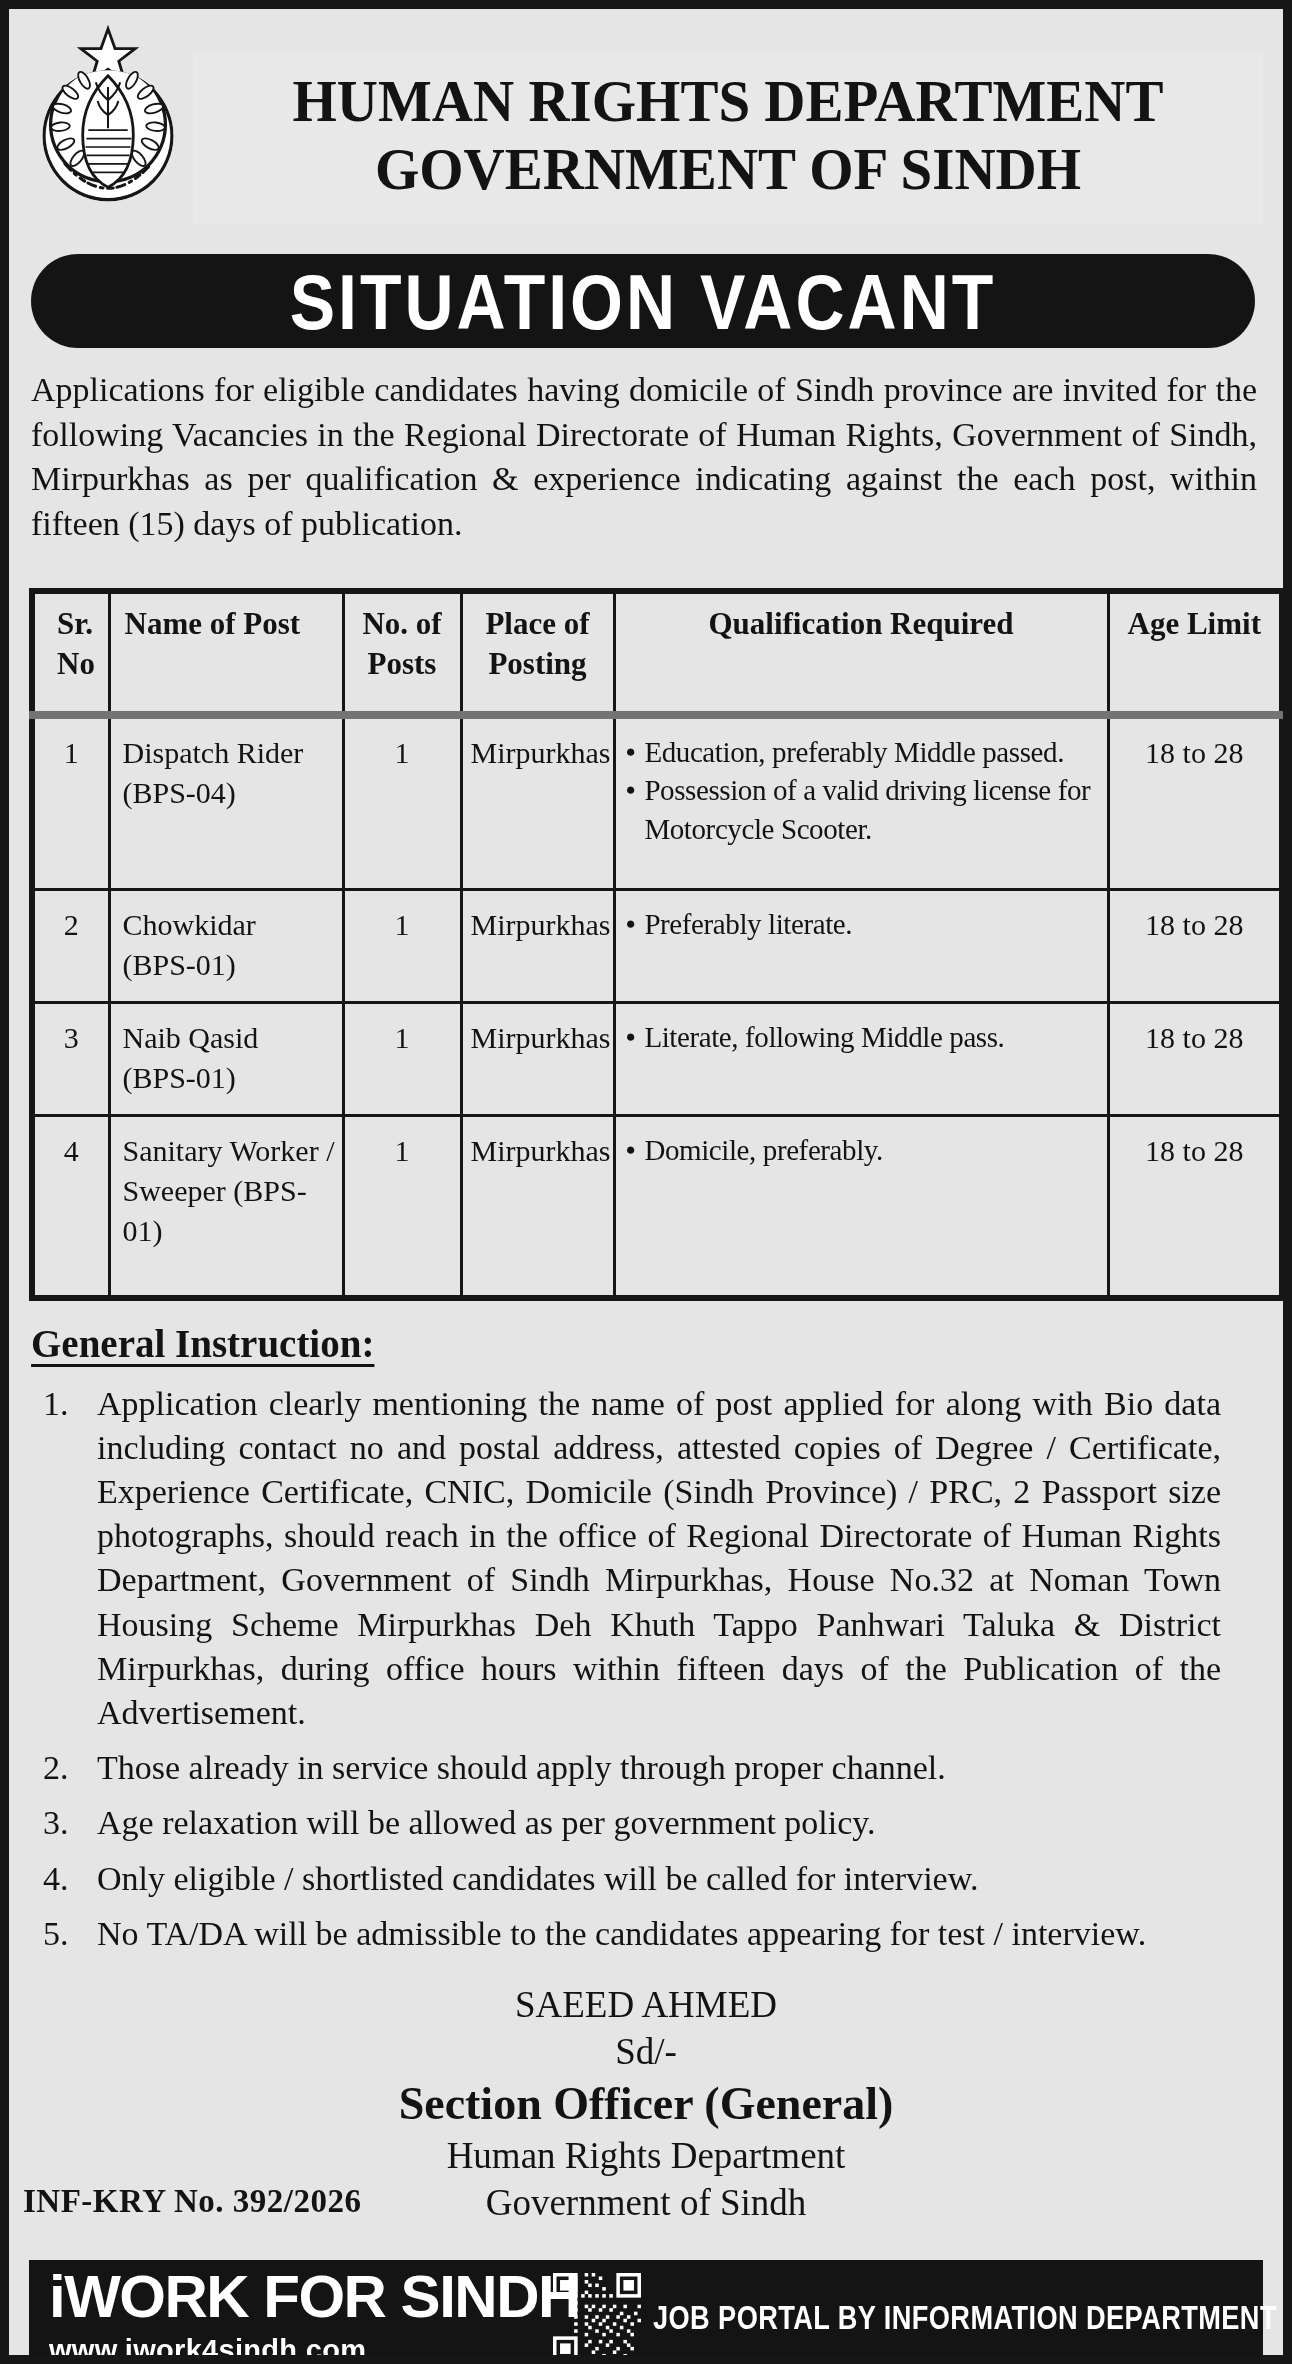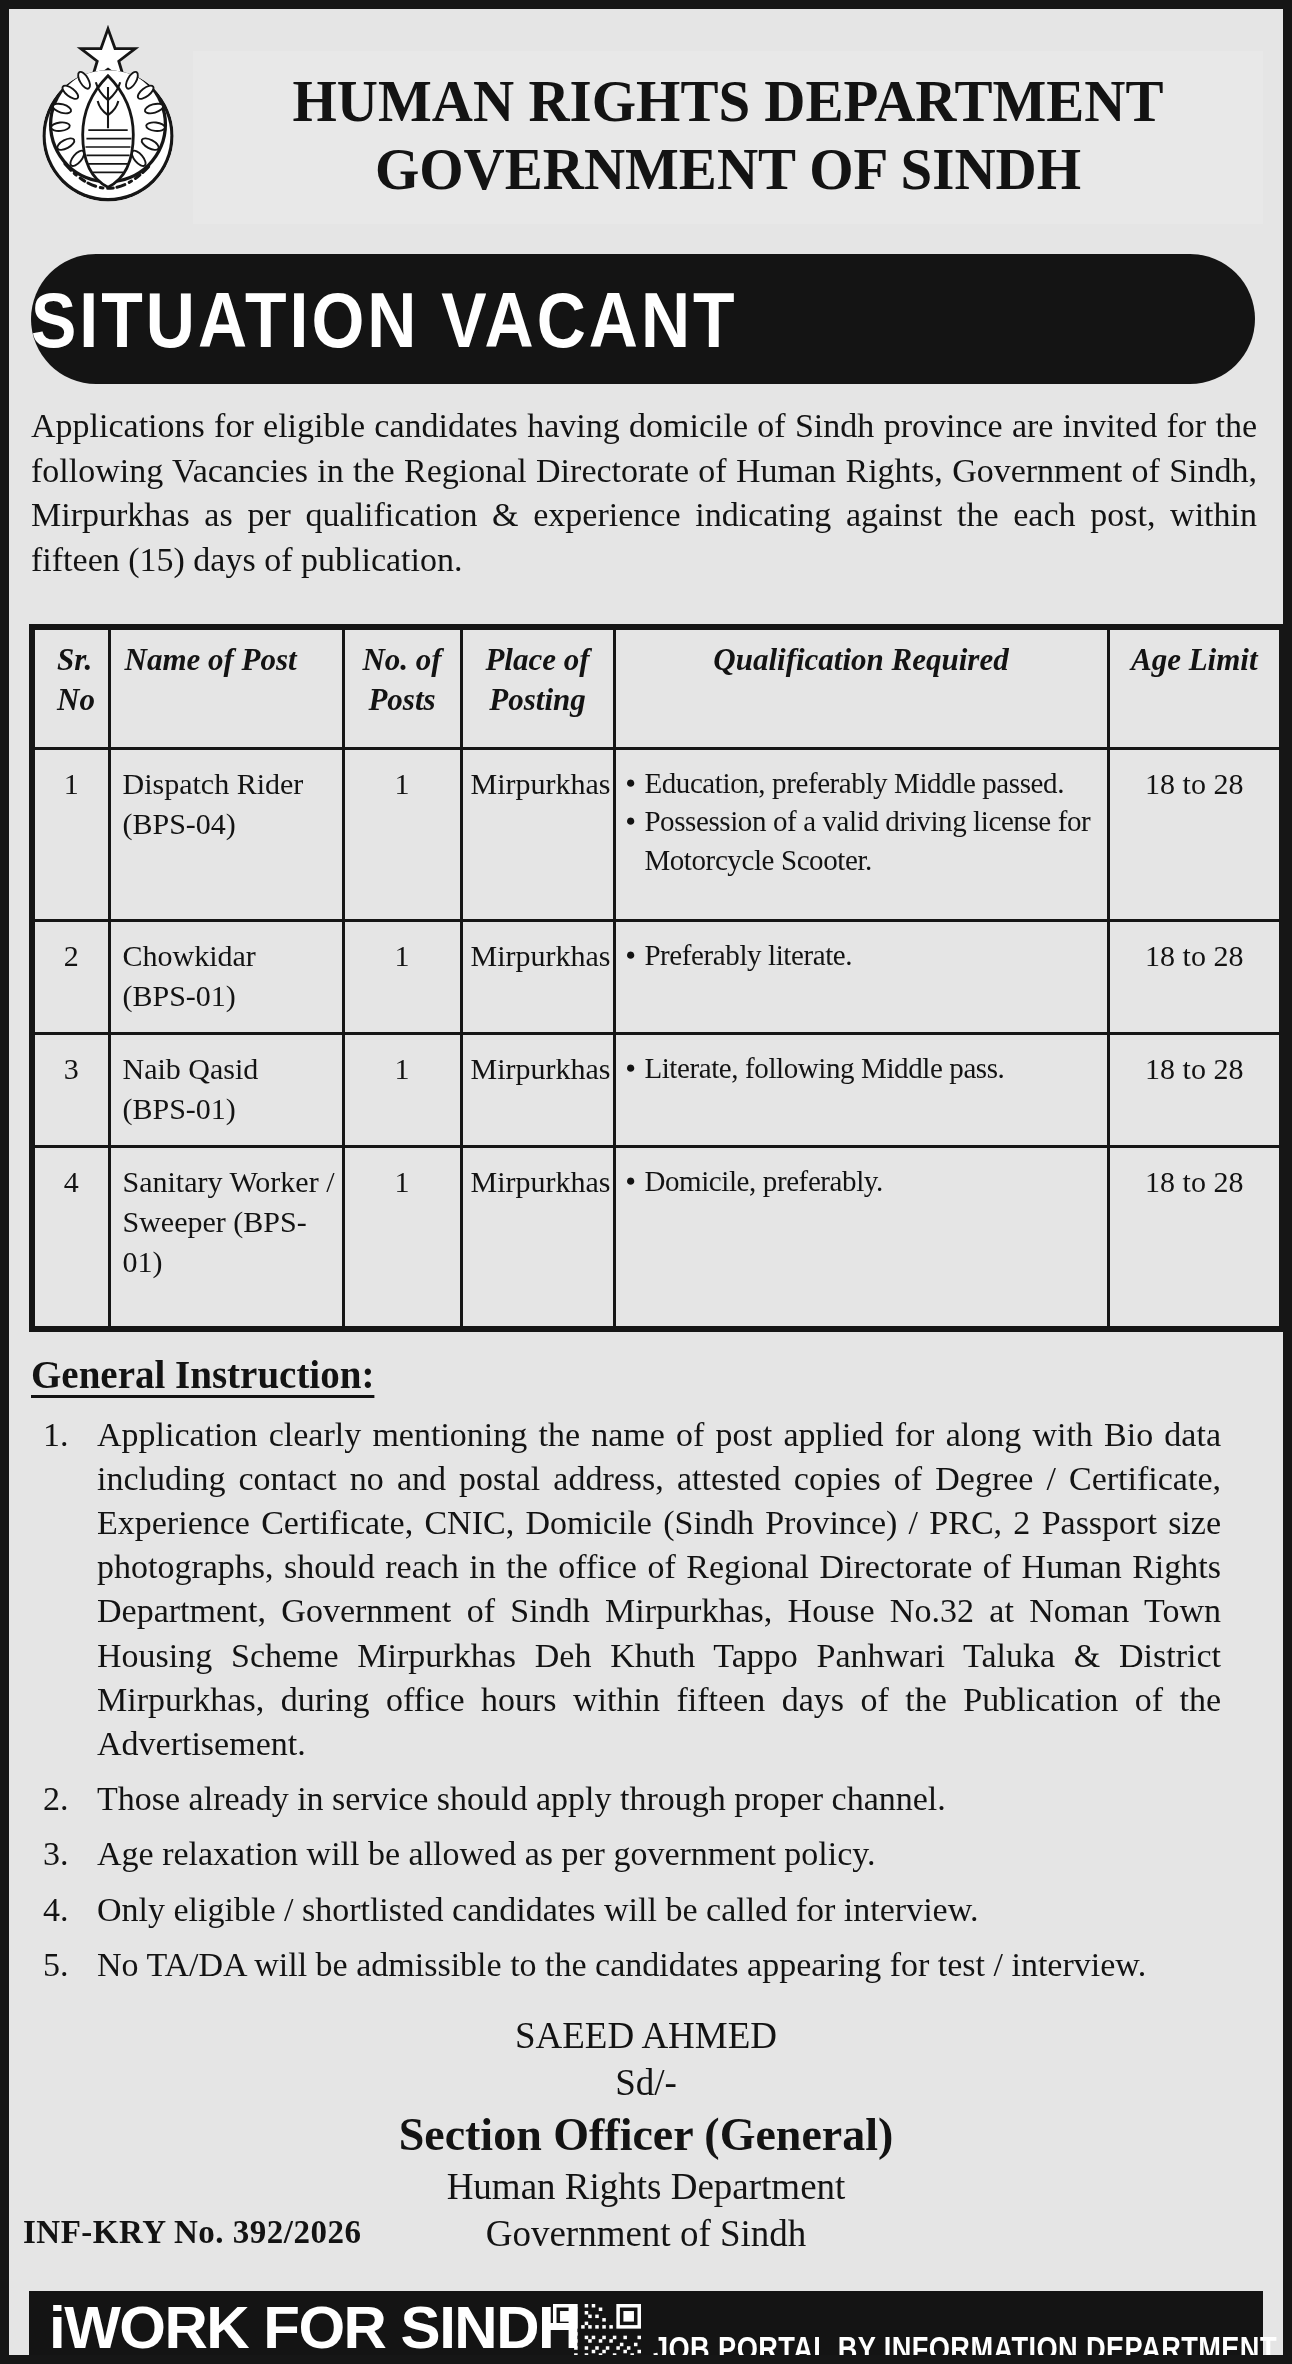--- a/index.html
+++ b/index.html
@@ -19,43 +19,43 @@
     padding:16px 6px 20px;
   }
   .title-band .t-line {
     font-weight:bold; font-size:57px; line-height:1.2;
     font-family:"Liberation Serif", serif; letter-spacing:0px;
     transform:scaleY(1.05);
   }
 
   
   .banner {
-    margin:26px 28px 0 22px; height:130px; background:#141414;
-    border-radius:68px; display:flex; align-items:center; justify-content:flex-start;
+    margin:26px 28px 0 22px; height:94px; background:#141414;
+    border-radius:68px; display:flex; align-items:center; justify-content:center;
   }
   .banner-text {
     color:#ffffff; font-family:"Liberation Sans", sans-serif;
     font-weight:bold; font-size:68px; letter-spacing:3px;
     transform:scaleY(1.15); white-space:nowrap;
   }
 
   
   .intro {
     margin:20px 26px 0 22px; font-size:34px; line-height:1.31;
     text-align:justify;
   }
 
   
   .vtable {
     border-collapse:collapse; table-layout:fixed;
     margin:42px 0 0 20px; width:1250px;
     border:6px solid #161616;
   }
   .vtable th, .vtable td { border:3px solid #161616; vertical-align:top; }
-  .vtable thead th { border-bottom:2px solid #737373;font-style:italic; }
+  .vtable thead th { border-bottom:8px solid #737373; }
   .vtable th {
     font-size:31px; font-weight:bold; line-height:1.3;
     padding:10px 4px 26px; text-align:center;
   }
   .vtable th.al-left { text-align:left; padding-left:14px; }
   .vtable th.sr-col  { text-align:left; padding-left:22px; }
   .vtable td { font-size:30px; line-height:1.33; padding:14px 6px 16px; }
   .td-center { text-align:center; }
   .td-post  { padding-left:12px !important; padding-right:6px !important; }
   .td-place { padding-left:8px !important; white-space:nowrap;text-align:right; }

